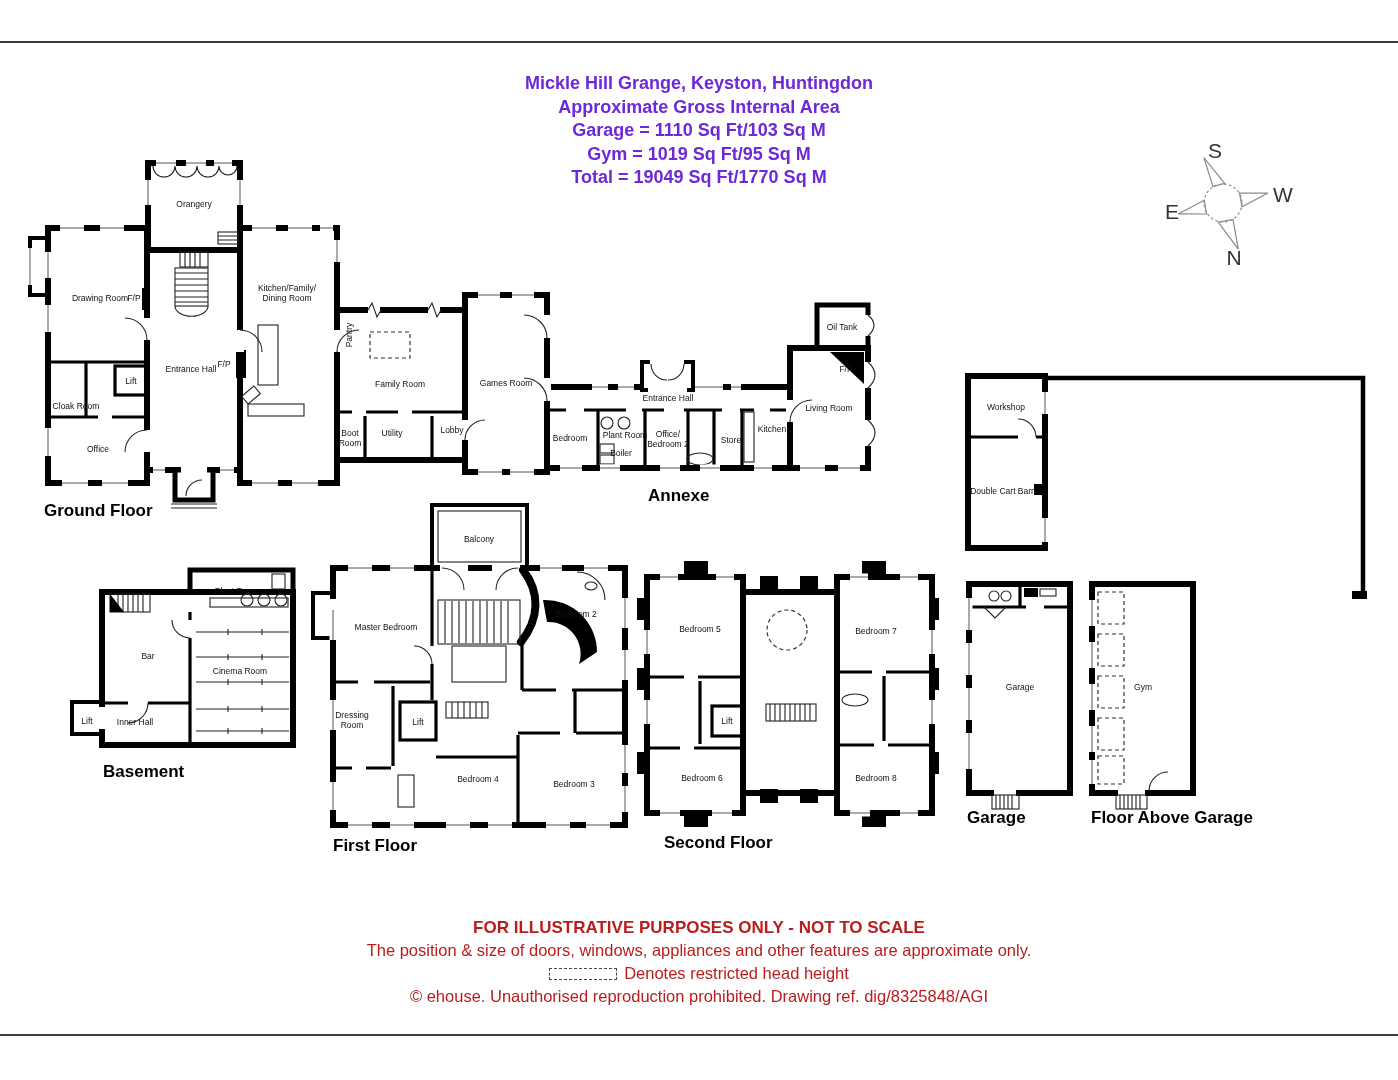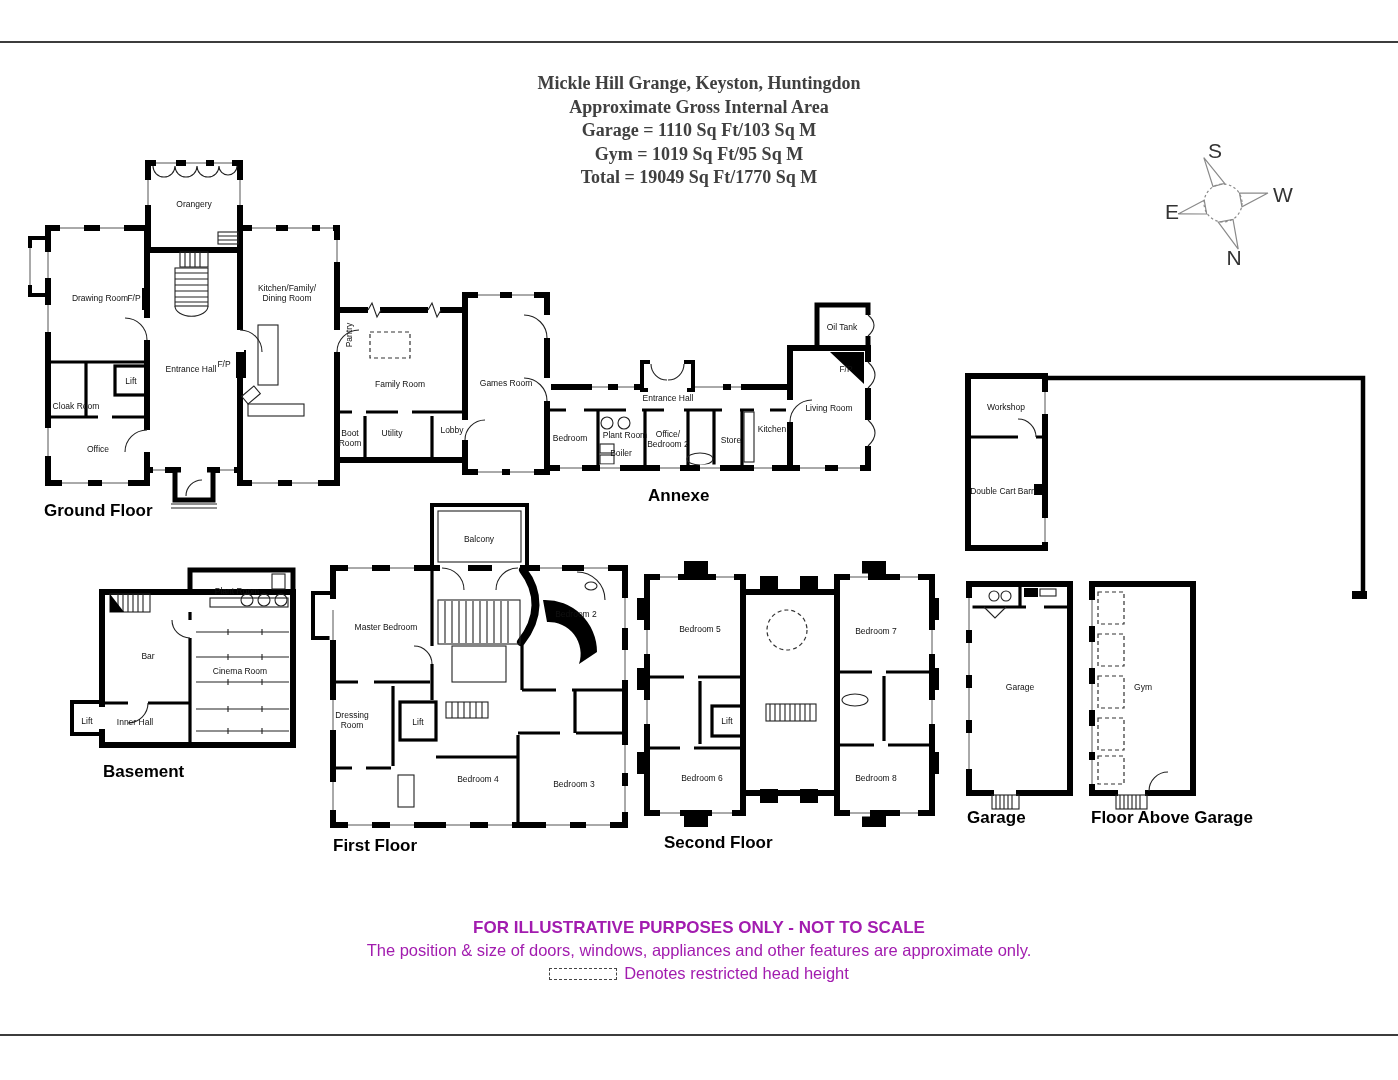--- a/index.html
+++ b/index.html
@@ -2,23 +2,23 @@
 <html><head>
 <meta charset="utf-8">
 <style>
   html,body{margin:0;padding:0;background:#fff;}
   #page{position:relative;width:1398px;height:1080px;background:#fff;overflow:hidden;
         font-family:"Liberation Sans",sans-serif;color:#000;}
   .rule{position:absolute;left:0;width:100%;border-top:2px solid #3c3c3c;height:0;}
   #rule-top{top:41px;}
   #rule-bottom{top:1034px;}
   #title-block{position:absolute;top:72px;left:0;width:100%;text-align:center;
-               font-weight:bold;font-size:18px;line-height:23.5px;color:#404040;font-family:Liberation Serif, serif;}
+               font-weight:bold;font-size:18px;line-height:23.5px;color:#6d28d9;}
   #footer-block{position:absolute;top:916px;left:0;width:100%;text-align:center;
-                font-size:16.5px;line-height:23px;color:#a21caf;}
+                font-size:16.5px;line-height:23px;color:#b91c1c;}
   #footer-block .b{font-weight:bold;font-size:17px;}
   .dash-glyph{display:inline-block;width:66px;height:10px;border:1.5px dashed #444;
               margin-right:7px;vertical-align:-1px;}
   svg{position:absolute;top:0;left:0;}
   .w6{fill:#fff;stroke:#000;stroke-width:6;}
   .w5{fill:#fff;stroke:#000;stroke-width:5;}
   .w4{fill:#fff;stroke:#000;stroke-width:4;}
   .iw{fill:none;stroke:#000;stroke-width:3.2;}
   .w8{fill:none;stroke:#000;stroke-width:8;stroke-linecap:round;}
   .t1{fill:none;stroke:#222;stroke-width:1.1;}
@@ -493,14 +493,15 @@
       <text class="cm" x="1283" y="202">W</text>
       <text class="cm" x="1172" y="219">E</text>
       <text class="cm" x="1234" y="265">N</text>
     </g>
   </svg>
 
   <div id="footer-block">
     <div class="b">FOR ILLUSTRATIVE PURPOSES ONLY - NOT TO SCALE</div>
     <div>The position &amp; size of doors, windows, appliances and other features are approximate only.</div>
     <div><span class="dash-glyph"></span><span>Denotes restricted head height</span></div>
+    <div>© ehouse. Unauthorised reproduction prohibited. Drawing ref. dig/8325848/AGI</div>
   </div>
 </div>
 
 </body></html>

